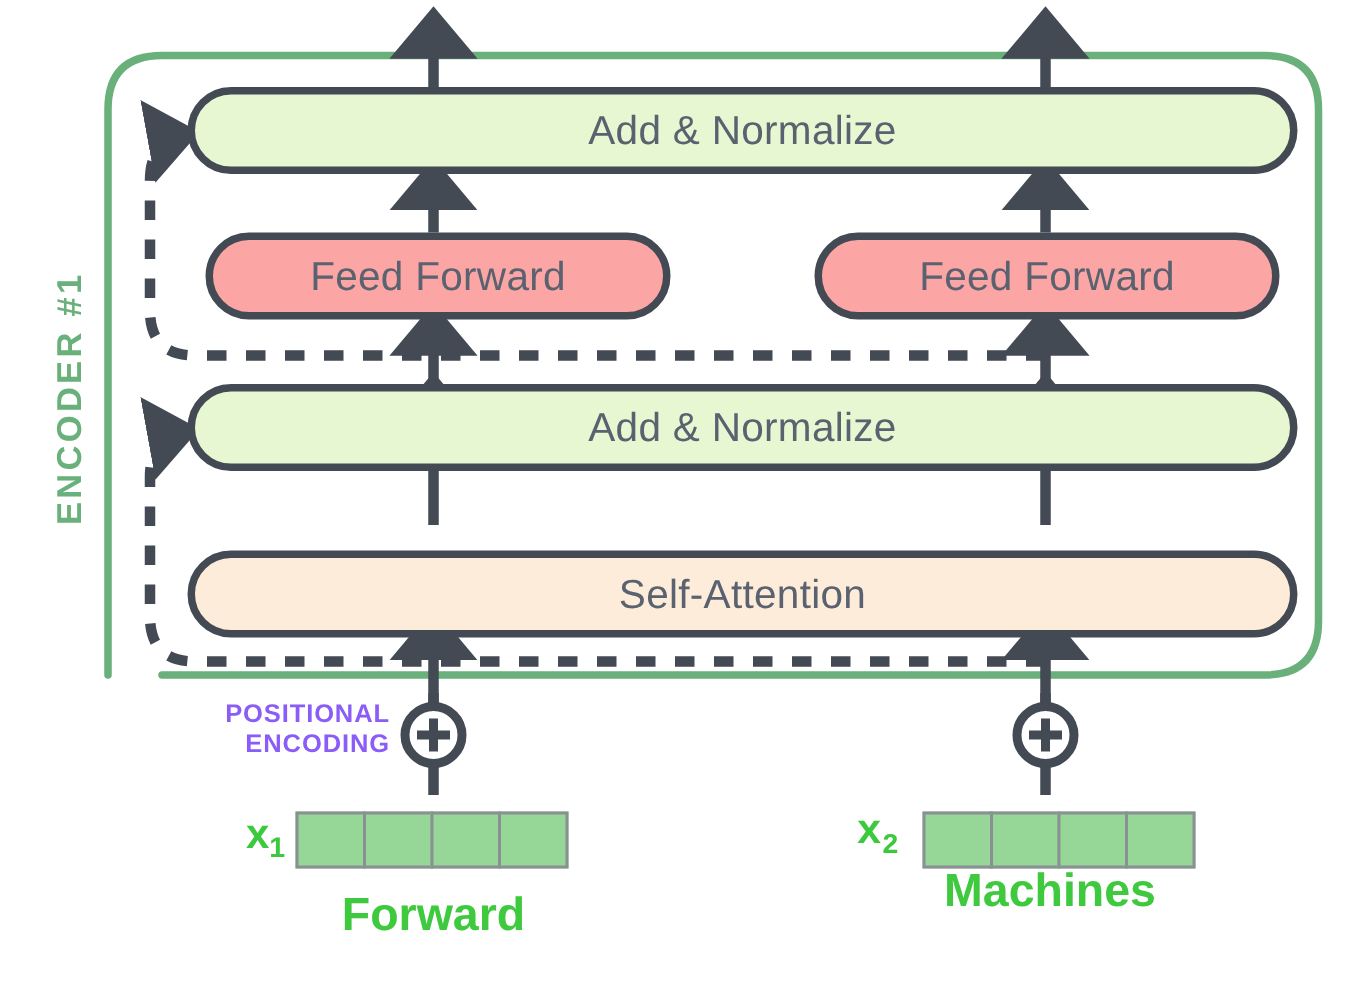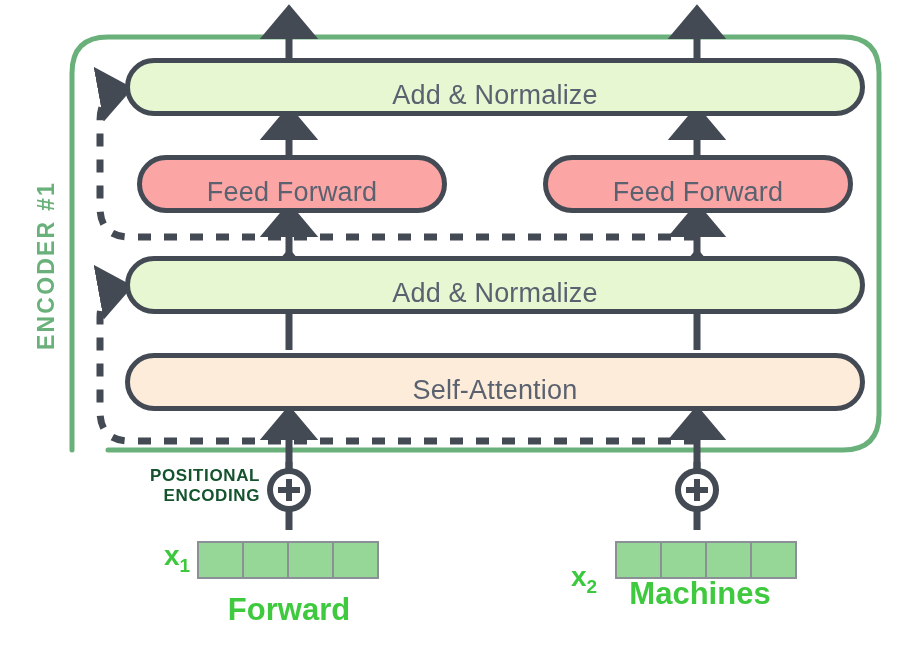--- a/index.html
+++ b/index.html
@@ -22,21 +22,21 @@
     left: 0;
     top: 0;
     width: 909px;
     height: 659px;
   }
   .node-box {
     position: absolute;
     box-sizing: border-box;
     border: 5px solid #434a54;
     display: flex;
-    align-items: flex-end;
+    align-items: center;
     justify-content: center;
     color: #5a6270;
     font-size: 27px;
     font-family: "Liberation Sans", sans-serif;
     letter-spacing: 0.2px;
   }
   .addnorm {
     background: #e6f7d2;
     border-radius: 34px;
   }
@@ -54,21 +54,21 @@
     font-size: 23px;
     font-weight: bold;
     letter-spacing: 2.2px;
     transform: rotate(-90deg);
     transform-origin: left top;
     white-space: nowrap;
     font-family: "Liberation Sans", sans-serif;
   }
   .pos-enc-label {
     position: absolute;
-    color: #14532d;
+    color: #8b5cf6;
     font-size: 17px;
     font-weight: bold;
     letter-spacing: 0.6px;
     line-height: 20px;
     text-align: right;
     font-family: "Liberation Sans", sans-serif;
   }
   .embed-row {
     position: absolute;
     display: flex;
@@ -160,41 +160,41 @@
   </div>
 
   <div class="node-box feedfwd" style="left: 543px; top: 155px; width: 310px; height: 58px;">
     <span>Feed Forward</span>
   </div>
 
   <div class="node-box addnorm" style="left: 125px; top: 256px; width: 740px; height: 58px;">
     <span>Add &amp; Normalize</span>
   </div>
 
-  <div class="node-box selfattn" style="left: 125px; top: 353px; width: 740px; height: 58px;">
+  <div class="node-box selfattn" style="left: 125px; top: 367px; width: 740px; height: 58px;">
     <span>Self-Attention</span>
   </div>
 
   <div class="pos-enc-label" style="left: 130px; top: 466px; width: 130px;">
     <div>POSITIONAL</div>
     <div>ENCODING</div>
   </div>
 
   <div class="vec-label" style="left: 164px; top: 540px;">
     <span>x</span><sub>1</sub>
   </div>
   <div class="embed-row" style="left: 197px; top: 541px;">
     <div class="embed-cell"></div>
     <div class="embed-cell"></div>
     <div class="embed-cell"></div>
     <div class="embed-cell"></div>
   </div>
   <div class="word-label" style="left: 189px; top: 592px; width: 200px;">Forward</div>
 
-  <div class="vec-label" style="left: 571px; top: 561px;">
+  <div class="vec-label" style="left: 571px; top: 540px; font-family: Liberation Mono, monospace;">
     <span>x</span><sub>2</sub>
   </div>
   <div class="embed-row" style="left: 615px; top: 541px;">
     <div class="embed-cell"></div>
     <div class="embed-cell"></div>
     <div class="embed-cell"></div>
     <div class="embed-cell"></div>
   </div>
   <div class="word-label" style="left: 600px; top: 576px; width: 200px;">Machines</div>
 

